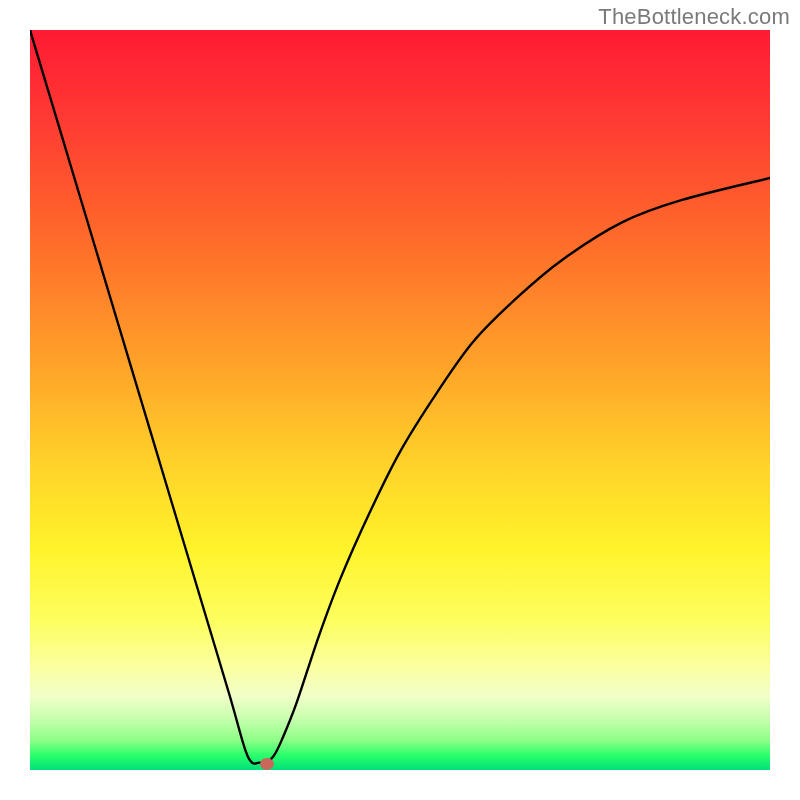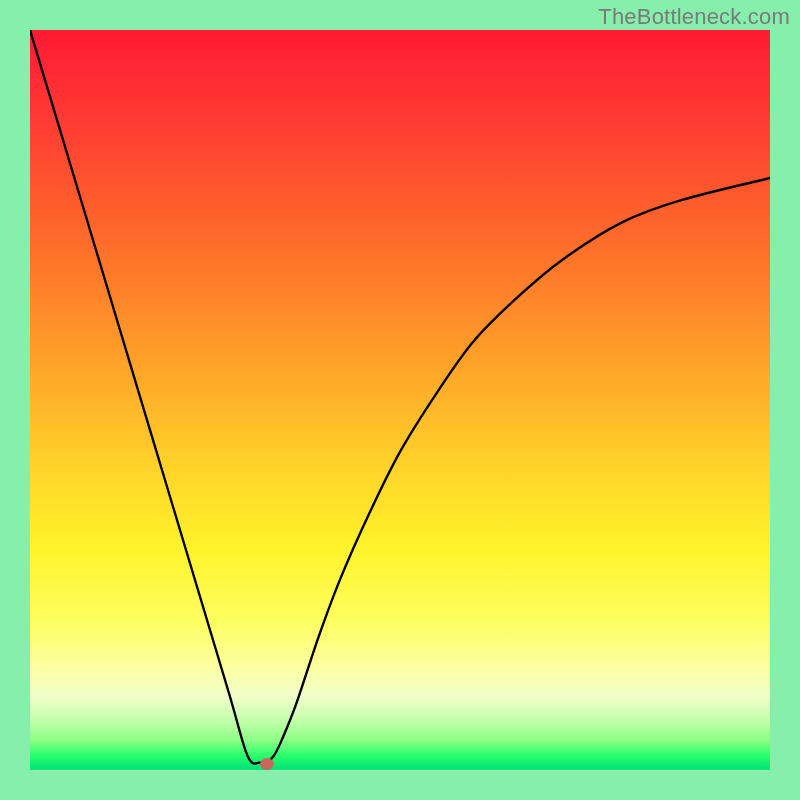--- a/index.html
+++ b/index.html
@@ -1,21 +1,21 @@
 <!DOCTYPE html>
 <html><head>
 <meta charset="utf-8">
 <style>
   * { margin: 0; padding: 0; box-sizing: border-box; }
   html, body { width: 800px; height: 800px; overflow: hidden; background: #000; }
   .frame {
     position: relative;
     width: 800px;
     height: 800px;
-    background: #86efac;
+    background: #ffffff;
   }
   .plot-area {
     position: absolute;
     left: 30px;
     top: 30px;
     width: 740px;
     height: 740px;
     background: linear-gradient(
       to bottom,
       #ff1a33 0%,

